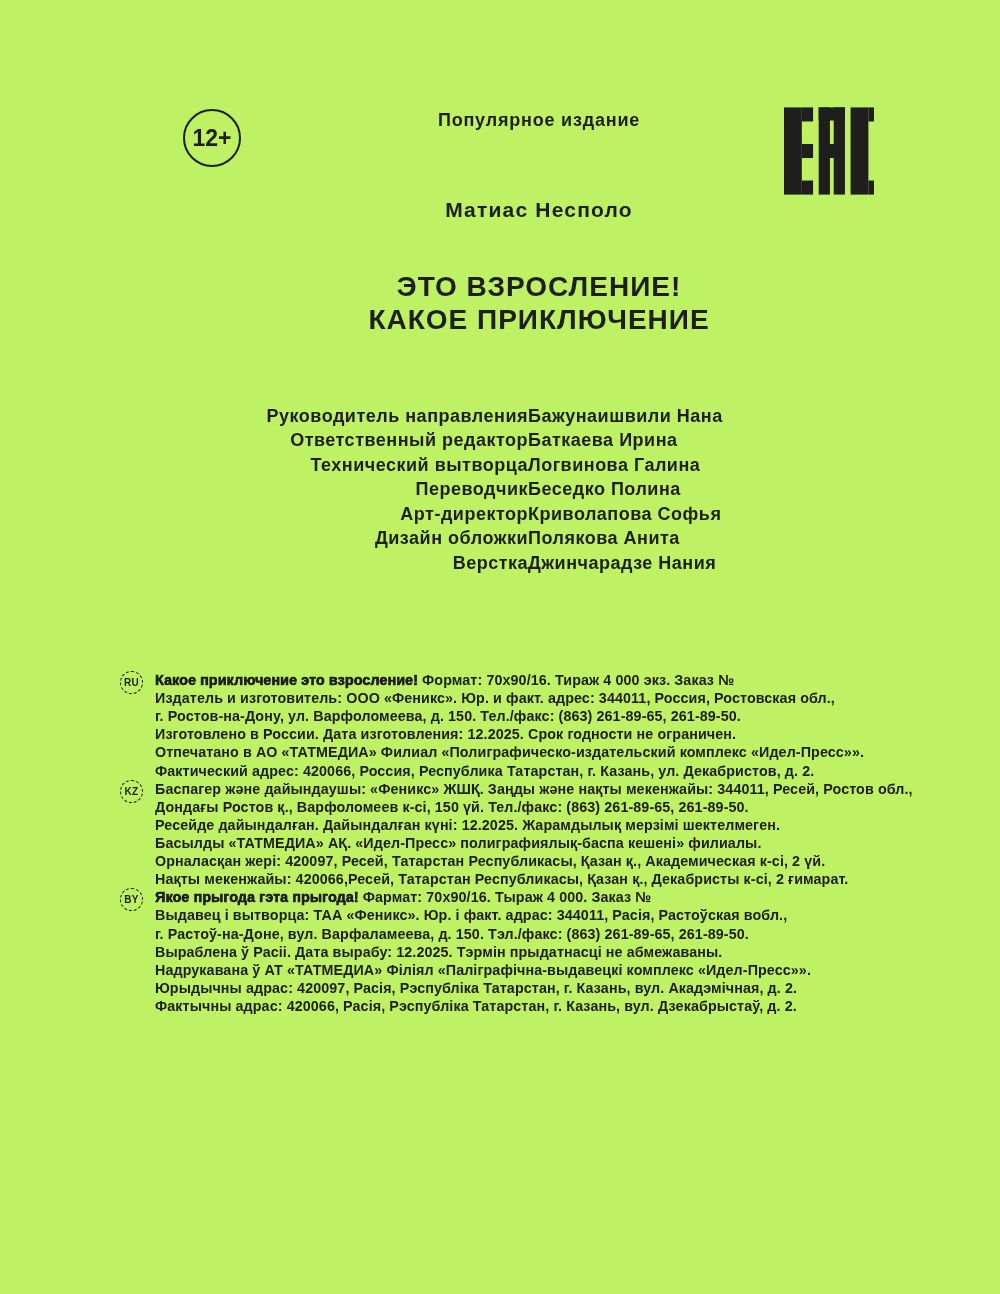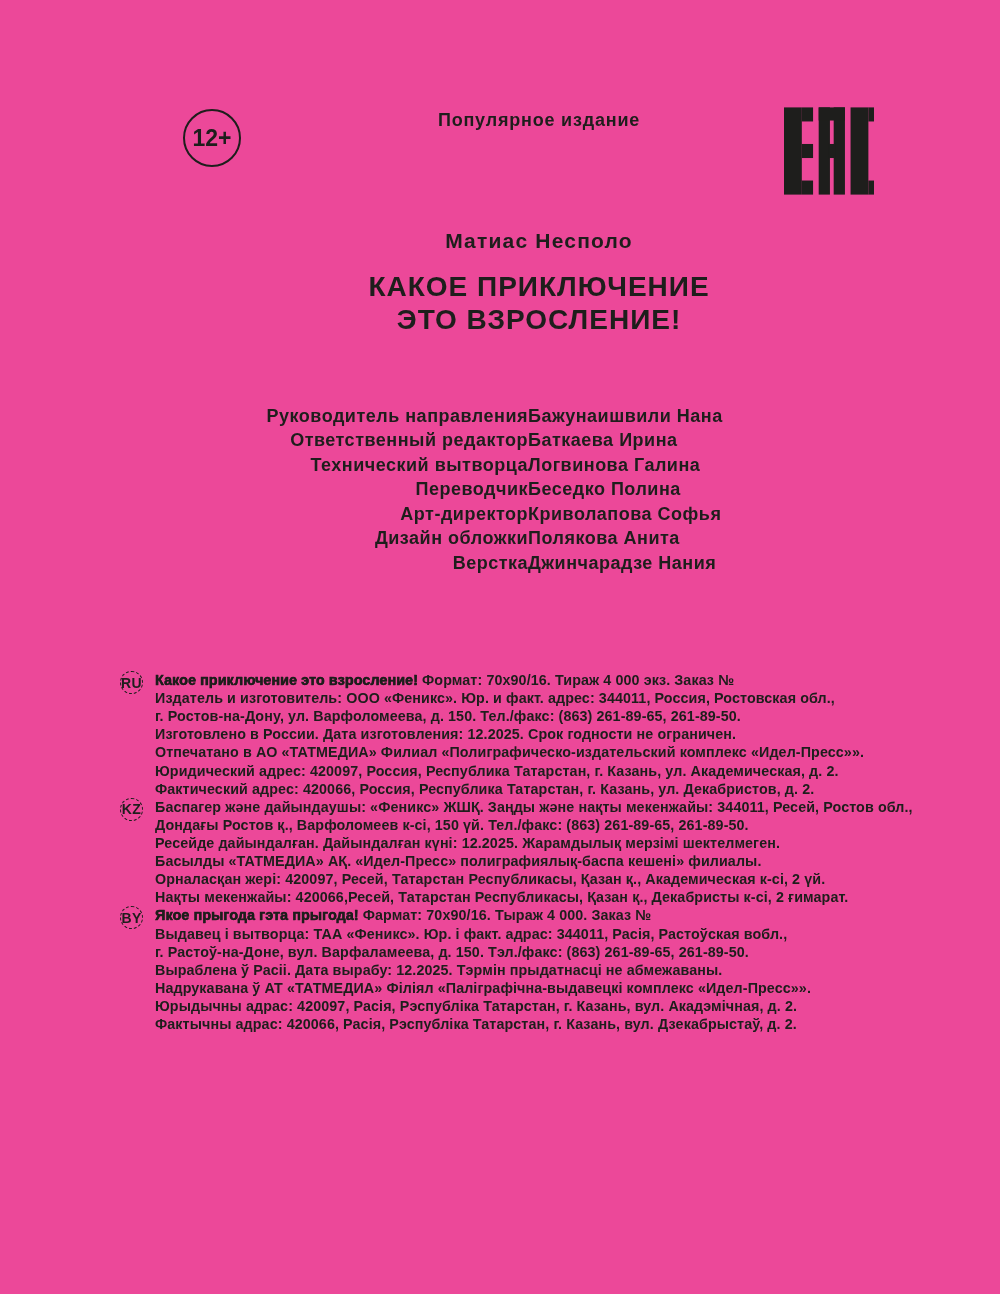--- a/index.html
+++ b/index.html
@@ -1,21 +1,21 @@
 <!DOCTYPE html>
 <html lang="ru"><head>
 <meta charset="utf-8">
 <style>
   html, body { margin: 0; padding: 0; background: #e8e8e8; }
   .page {
     position: relative;
     width: 1000px;
     height: 1294px;
     margin: 0 auto;
-    background: #ec4899;
+    background: #bef264;
     overflow: hidden;
     font-family: "Liberation Sans", sans-serif;
     color: #1e1e1c;
   }
 
   
   .age-badge {
     position: absolute;
     left: 183px; top: 109px;
     width: 58px; height: 58px;
@@ -24,21 +24,21 @@
     display: flex; align-items: center; justify-content: center;
     font-size: 23px; font-weight: 700;
     box-sizing: border-box;
   }
   .eac { position: absolute; left: 784px; top: 104px; width: 90px; height: 94px; }
   .eac svg { display: block; width: 100%; height: 100%; }
 
   
   .center-col { position: absolute; left: 78px; width: 922px; text-align: center; }
   .edition-note { top: 110px; font-size: 18px; font-weight: 700; letter-spacing: 0.8px; }
-  .author      { top: 198px; font-size: 21px; font-weight: 700; letter-spacing: 1.2px; margin-top: 31px; }
+  .author      { top: 198px; font-size: 21px; font-weight: 700; letter-spacing: 1.2px; }
   .book-title  { top: 270px; font-size: 28px; font-weight: 700; letter-spacing: 1px; line-height: 33px; }
 
   
   .credits { position: absolute; left: 78px; top: 404px; width: 860px;
              font-size: 18px; font-weight: 700; letter-spacing: 0.5px; }
   .credit-row { display: flex; height: 24.5px; align-items: center; }
   .credit-role { width: 450px; text-align: right; white-space: nowrap; }
   .credit-name { text-align: left; white-space: nowrap; }
 
   
@@ -48,21 +48,21 @@
   .imp-line { height: 18.12px; line-height: 18.12px; white-space: nowrap; }
   .lead { -webkit-text-stroke: 0.4px currentColor; text-shadow: 0.3px 0 0 currentColor; }
   .lang-badge {
     position: absolute;
     left: -35px; top: 0px;
     width: 23px; height: 23px;
     box-sizing: border-box;
     border: 1.6px dashed #1e1e1c;
     border-radius: 50%;
     display: flex; align-items: center; justify-content: center;
-    font-size: 14px; font-weight: 700; letter-spacing: 0.3px;
+    font-size: 10px; font-weight: 700; letter-spacing: 0.3px;
   }
 </style>
 </head>
 <body>
 
 <div class="page">
 
   <div class="age-badge">
     <span>12+</span>
   </div>
@@ -85,22 +85,22 @@
         <rect x="71" y="0" width="19" height="93"></rect>
         <rect x="90" y="0" width="6" height="15"></rect>
         <rect x="90" y="78" width="6" height="15"></rect>
       </g>
     </svg>
   </div>
 
   <div class="center-col edition-note">Популярное издание</div>
   <div class="center-col author">Матиас Несполо</div>
   <div class="center-col book-title">
+    <div>ЭТО ВЗРОСЛЕНИЕ!</div>
     <div>КАКОЕ ПРИКЛЮЧЕНИЕ</div>
-    <div>ЭТО ВЗРОСЛЕНИЕ!</div>
   </div>
 
   <div class="credits">
     <div class="credit-row">
       <div class="credit-role">Руководитель направления</div>
       <div class="credit-name">Бажунаишвили Нана</div>
     </div>
     <div class="credit-row">
       <div class="credit-role">Ответственный редактор</div>
       <div class="credit-name">Баткаева Ирина</div>
@@ -129,21 +129,20 @@
 
   <div class="imprint">
 
     <div class="imprint-block">
       <span class="lang-badge">RU</span>
       <div class="imp-line"><span class="lead">Какое приключение это взросление!</span><span> Формат: 70х90/16. Тираж 4 000 экз. Заказ №</span></div>
       <div class="imp-line">Издатель и изготовитель: ООО «Феникс». Юр. и факт. адрес: 344011, Россия, Ростовская обл.,</div>
       <div class="imp-line">г. Ростов-на-Дону, ул. Варфоломеева, д. 150. Тел./факс: (863) 261-89-65, 261-89-50.</div>
       <div class="imp-line">Изготовлено в России. Дата изготовления: 12.2025. Срок годности не ограничен.</div>
       <div class="imp-line">Отпечатано в АО «ТАТМЕДИА» Филиал «Полиграфическо-издательский комплекс «Идел-Пресс»».</div>
-      <div class="imp-line">Юридический адрес: 420097, Россия, Республика Татарстан, г. Казань, ул. Академическая, д. 2.</div>
       <div class="imp-line">Фактический адрес: 420066, Россия, Республика Татарстан, г. Казань, ул. Декабристов, д. 2.</div>
     </div>
 
     <div class="imprint-block">
       <span class="lang-badge">KZ</span>
       <div class="imp-line">Баспагер және дайындаушы: «Феникс» ЖШҚ. Заңды және нақты мекенжайы: 344011, Ресей, Ростов обл.,</div>
       <div class="imp-line">Дондағы Ростов қ., Варфоломеев к-сі, 150 үй. Тел./факс: (863) 261-89-65, 261-89-50.</div>
       <div class="imp-line">Ресейде дайындалған. Дайындалған күні: 12.2025. Жарамдылық мерзімі шектелмеген.</div>
       <div class="imp-line">Басылды «ТАТМЕДИА» АҚ. «Идел-Пресс» полиграфиялық-баспа кешені» филиалы.</div>
       <div class="imp-line">Орналасқан жері: 420097, Ресей, Татарстан Республикасы, Қазан қ., Академическая к-сі, 2 үй.</div>

